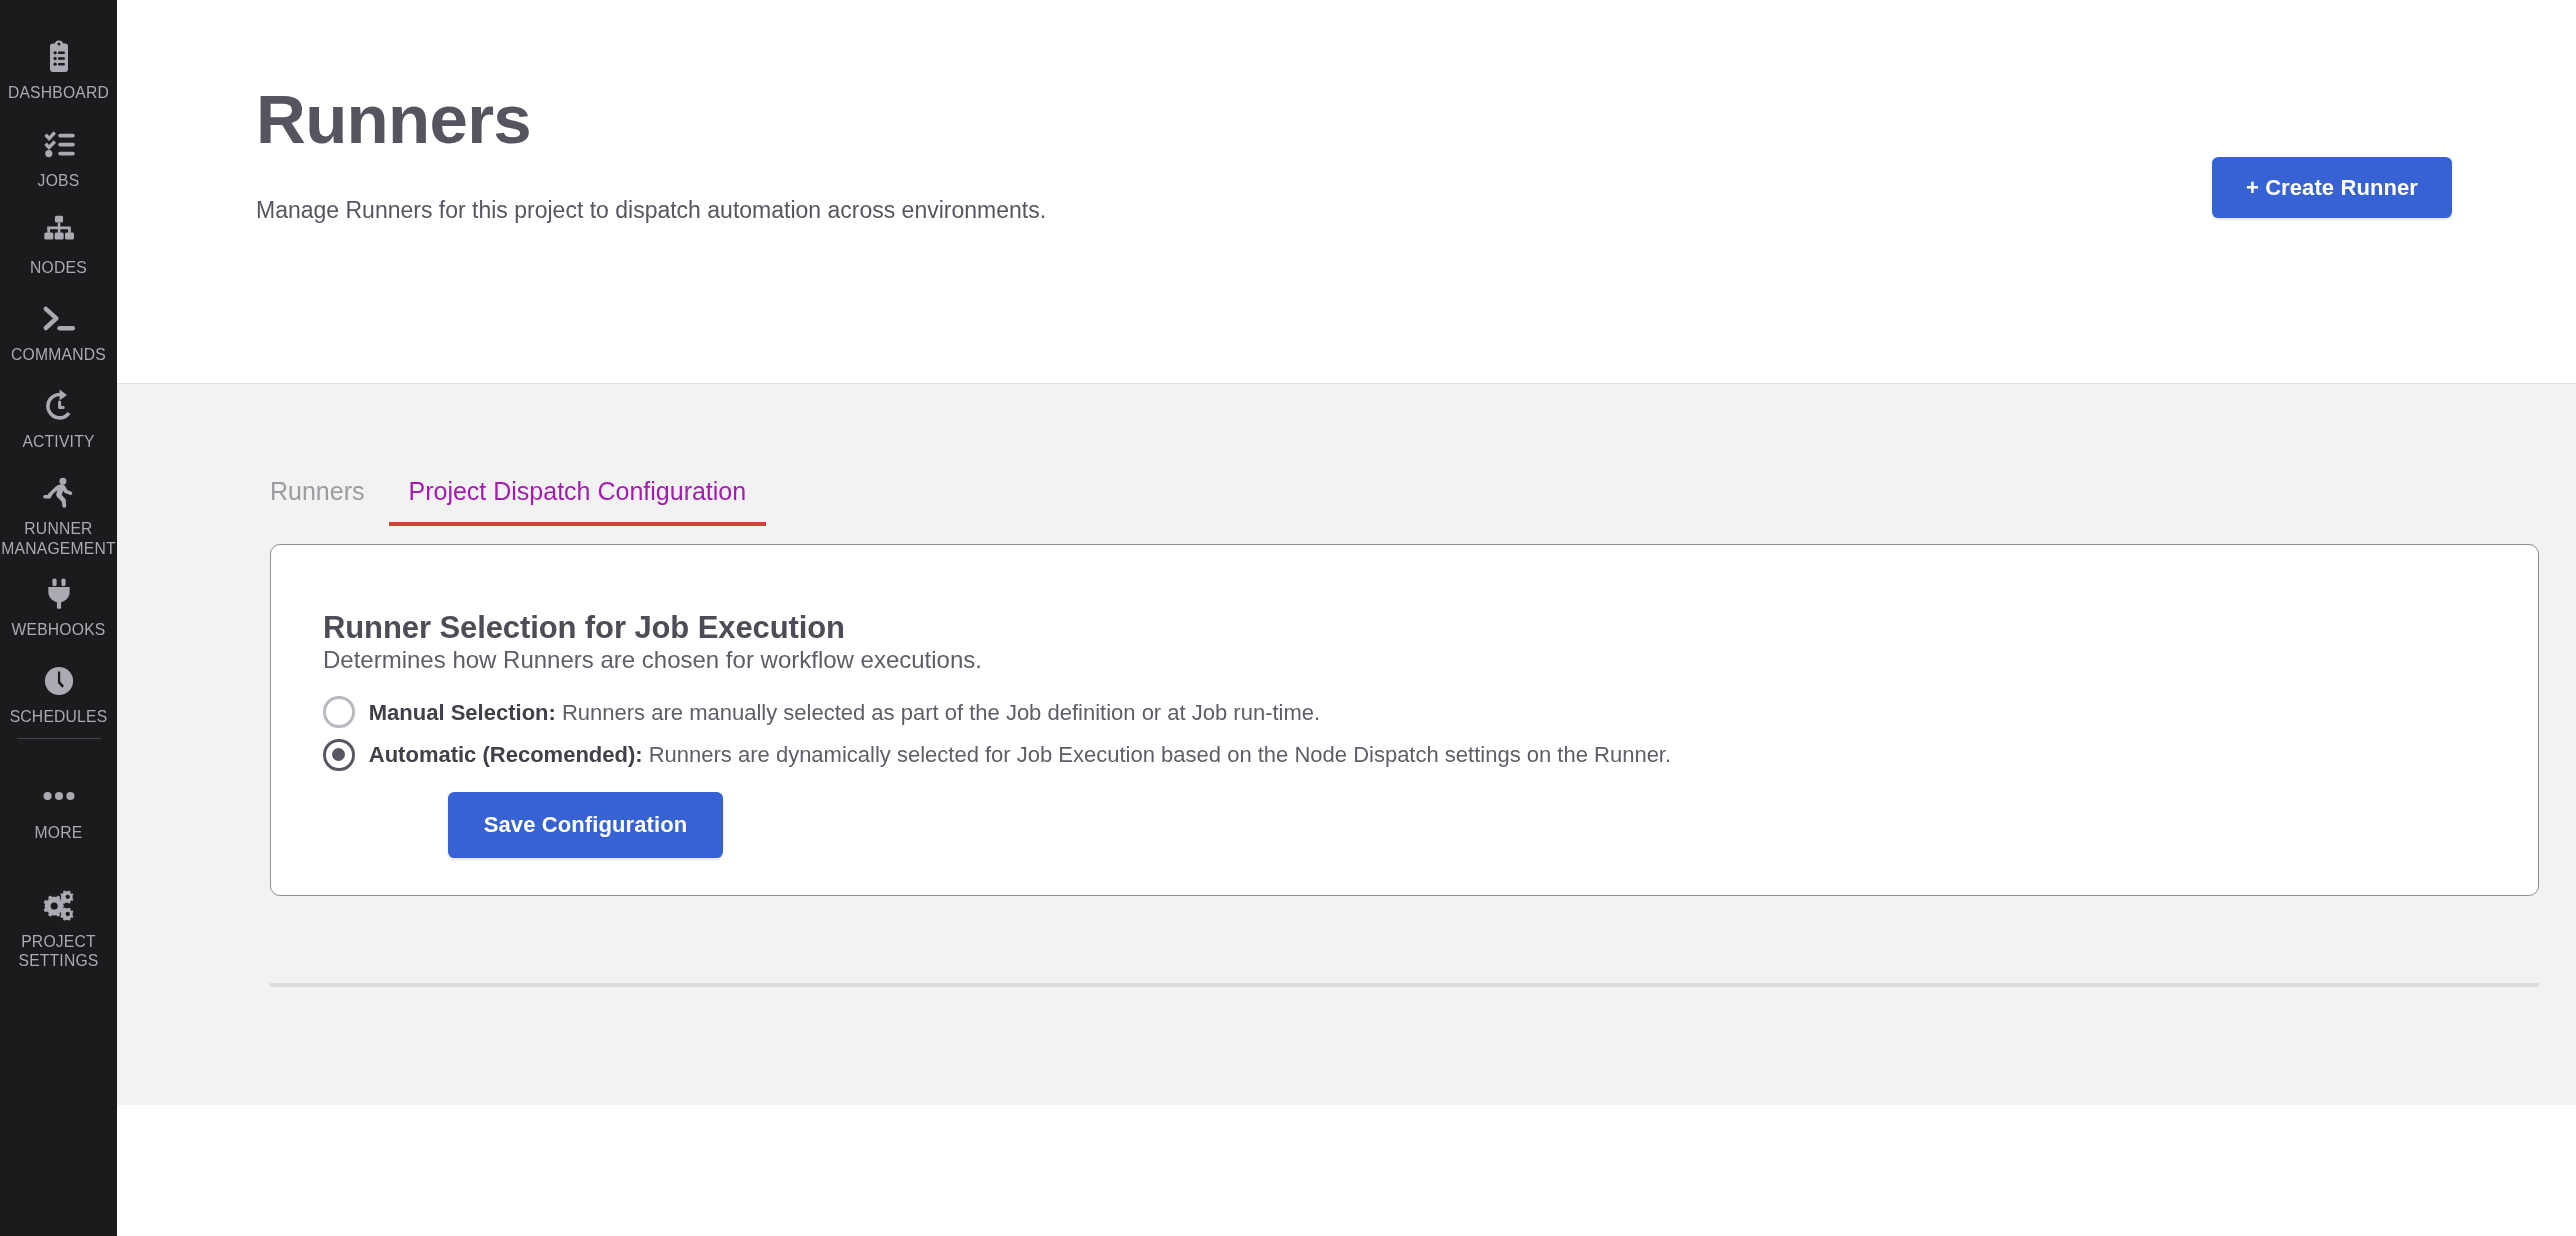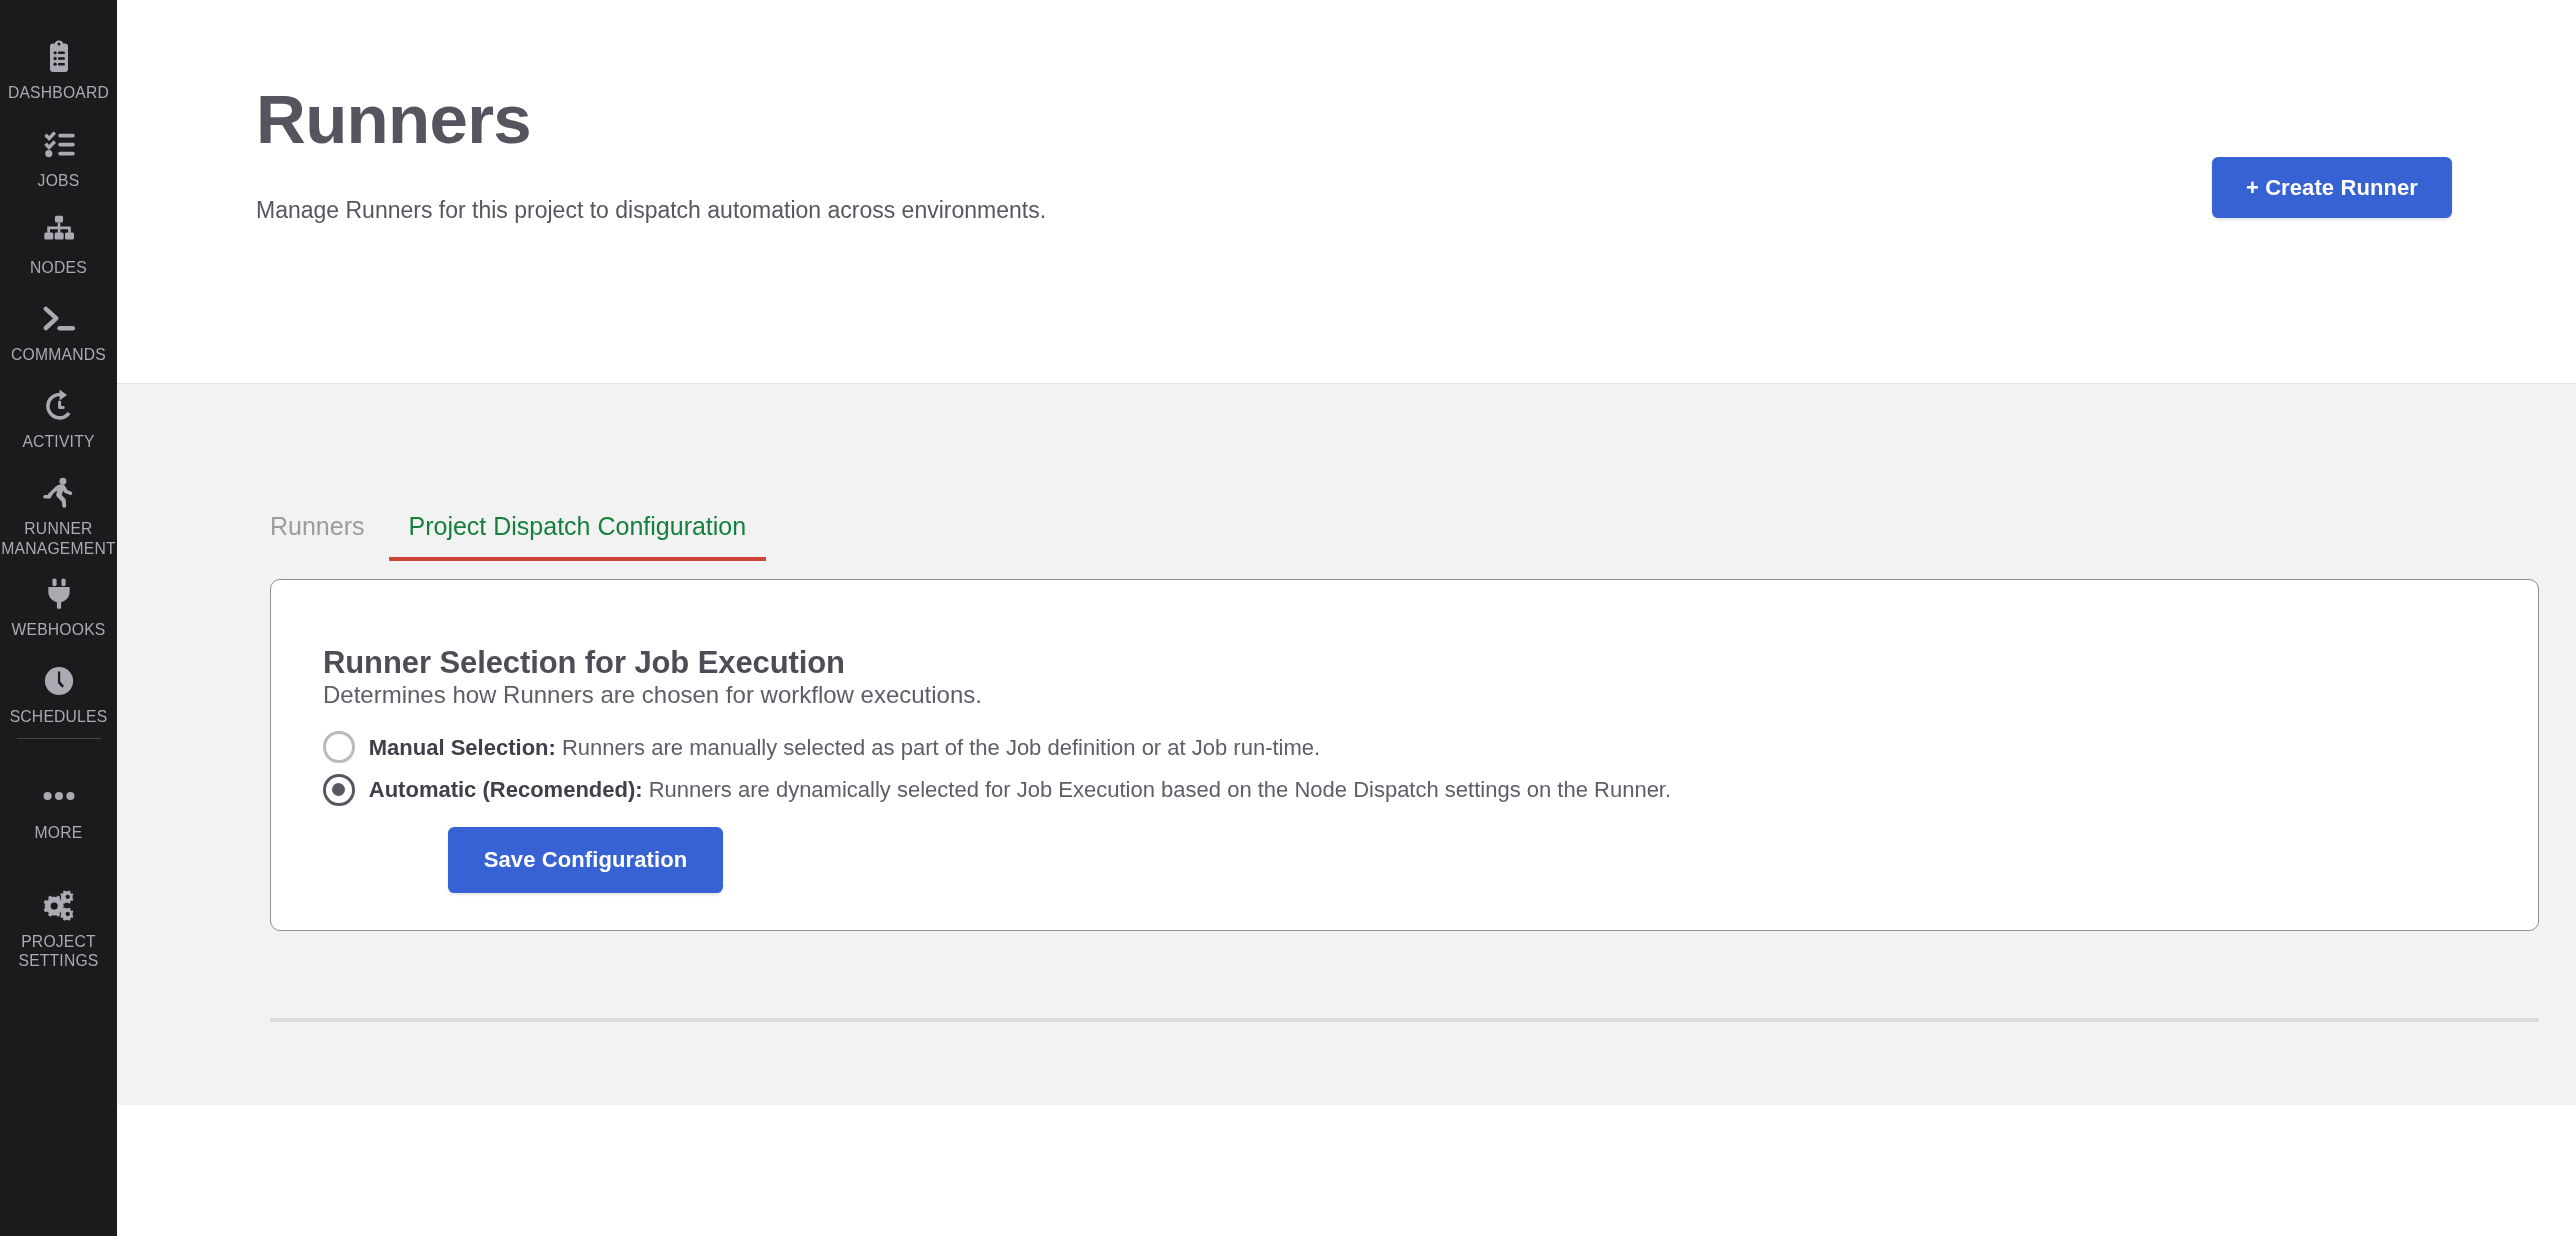--- a/index.html
+++ b/index.html
@@ -67,21 +67,20 @@
   }
 
   
   .main {
     flex: 1;
     height: 1105px;
     display: flex;
     flex-direction: column;
     background: #f2f2f2;
     overflow: hidden;
-    gap: 35px;
   }
 
   
   .page-header {
     background: #ffffff;
     border-bottom: 1.4px solid #e2e2e4;
     padding: 0;
     height: 384px;
     min-height: 384px;
     position: relative;
@@ -144,21 +143,21 @@
     font-size: 25px;
     line-height: 30px;
     font-family: "Liberation Sans", sans-serif;
     color: #9b9ba2;
     padding: 0 24px 15.7px 0;
     border-bottom: 4.3px solid transparent;
     cursor: pointer;
     white-space: nowrap;
   }
   .tab.active {
-    color: #15803d;
+    color: #a21caf;
     font-weight: normal;
     border-bottom: 4.3px solid #cf4434;
     padding-left: 20px;
     padding-right: 20px;
   }
 
   .card {
     margin: 18.6px 37px 0 153px;
     background: #ffffff;
     border: 1.4px solid #8d8d95;

